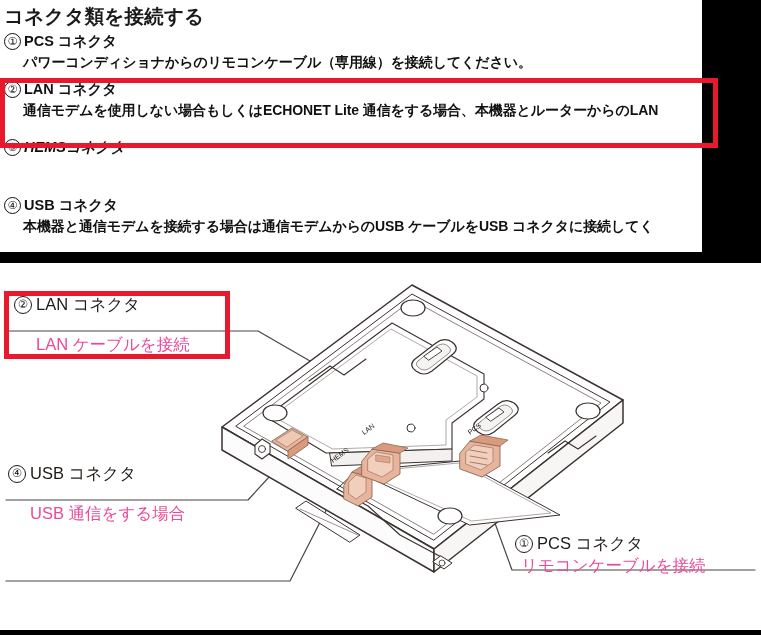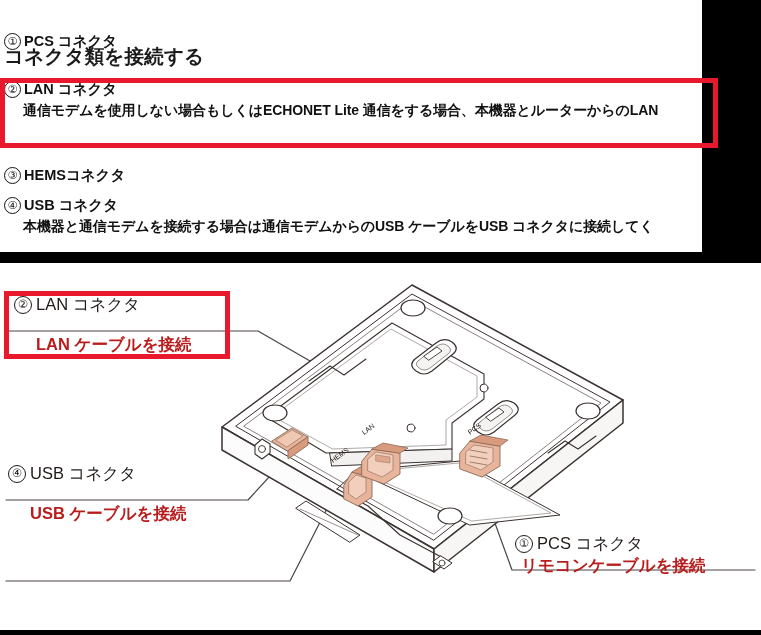--- a/index.html
+++ b/index.html
@@ -43,21 +43,20 @@
   }
 
   #heading {
     position: absolute;
     left: 4px; top: 3px;
     font-size: 19.5px;
     font-weight: 700;
     color: #1a1a1a;
     letter-spacing: 0.2px;
     white-space: nowrap;
-    margin-top: 40px;
   }
 
   .instr-item {
     position: absolute;
     left: 4px;
     width: 700px;
   }
   .instr-title {
     font-size: 14.5px;
     font-weight: 700;
@@ -116,22 +115,22 @@
   .cl-title {
     position: absolute;
     font-size: 16.5px;
     font-weight: 400;
     color: #1f1a17;
     white-space: nowrap;
   }
   .cl-sub {
     position: absolute;
     font-size: 16.5px;
-    font-weight: 700;
-    color: #b91c1c;
+    font-weight: 400;
+    color: #ec4899;
     white-space: nowrap;
   }
   .cl-circ {
     display: inline-block;
     width: 16px; height: 16px;
     line-height: 15px;
     border: 1.2px solid #1f1a17;
     border-radius: 50%;
     text-align: center;
     font-size: 11.5px;
@@ -156,30 +155,31 @@
 <div id="page">
 
   <div id="top-panel">
 
     <div id="heading">コネクタ類を接続する</div>
 
     <div class="instr-item" style="top:32px;">
       <div class="instr-title">
         <span class="circ">①</span><span>PCS コネクタ</span>
       </div>
+      <div class="instr-body">パワーコンディショナからのリモコンケーブル（専用線）を接続してください。</div>
     </div>
 
     <div class="instr-item" style="top:80px;">
       <div class="instr-title">
         <span class="circ">②</span><span>LAN コネクタ</span>
       </div>
       <div class="instr-body">通信モデムを使用しない場合もしくはECHONET Lite 通信をする場合、本機器とルーターからのLAN</div>
     </div>
 
-    <div class="instr-item" style="top:166px;">
+    <div class="instr-item" style="top:138px;font-style:italic;">
       <div class="instr-title">
         <span class="circ">③</span><span>HEMSコネクタ</span>
       </div>
     </div>
 
     <div class="instr-item" style="top:196px;">
       <div class="instr-title">
         <span class="circ">④</span><span>USB コネクタ</span>
       </div>
       <div class="instr-body">本機器と通信モデムを接続する場合は通信モデムからのUSB ケーブルをUSB コネクタに接続してく</div>
@@ -291,21 +291,21 @@
     </svg>
 
     <div class="cl-title" style="left:14px; top:31px;">
       <span class="cl-circ">②</span><span>LAN コネクタ</span>
     </div>
     <div class="cl-sub" style="left:36px; top:71px;">LAN ケーブルを接続</div>
 
     <div class="cl-title" style="left:8px; top:200px;">
       <span class="cl-circ">④</span><span>USB コネクタ</span>
     </div>
-    <div class="cl-sub" style="left:30px; top:240px;">USB ケーブルを接続</div>
+    <div class="cl-sub" style="left:30px; top:240px;">USB 通信をする場合</div>
 
 
     <div class="cl-title" style="left:515px; top:270px;">
       <span class="cl-circ">①</span><span>PCS コネクタ</span>
     </div>
     <div class="cl-sub" style="left:521px; top:292px;">リモコンケーブルを接続</div>
 
     <div id="redbox-diagram"></div>
   </div>
 

